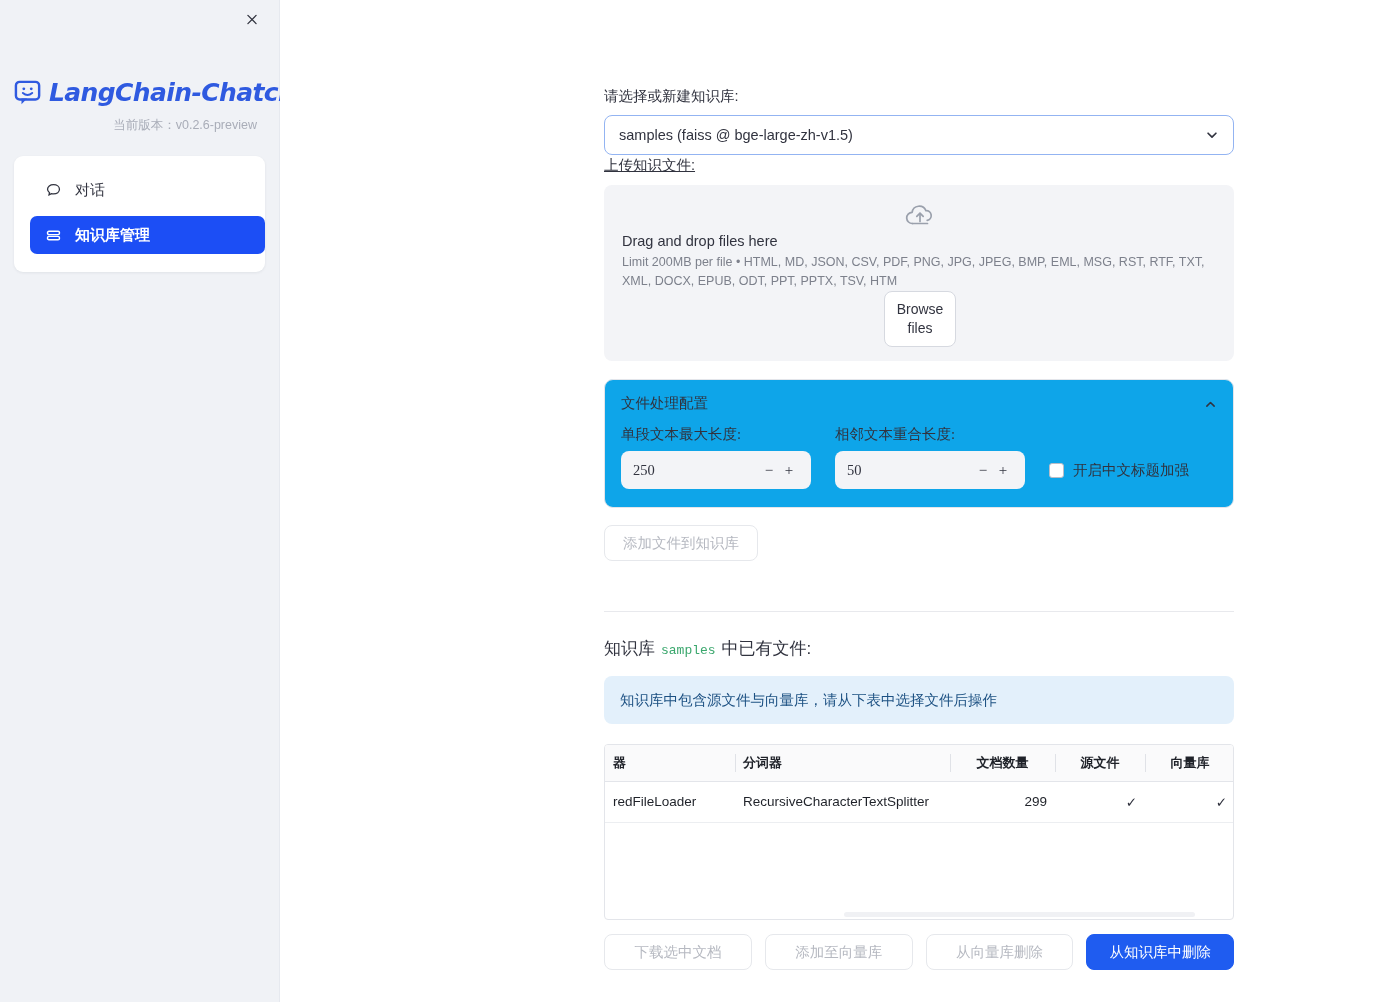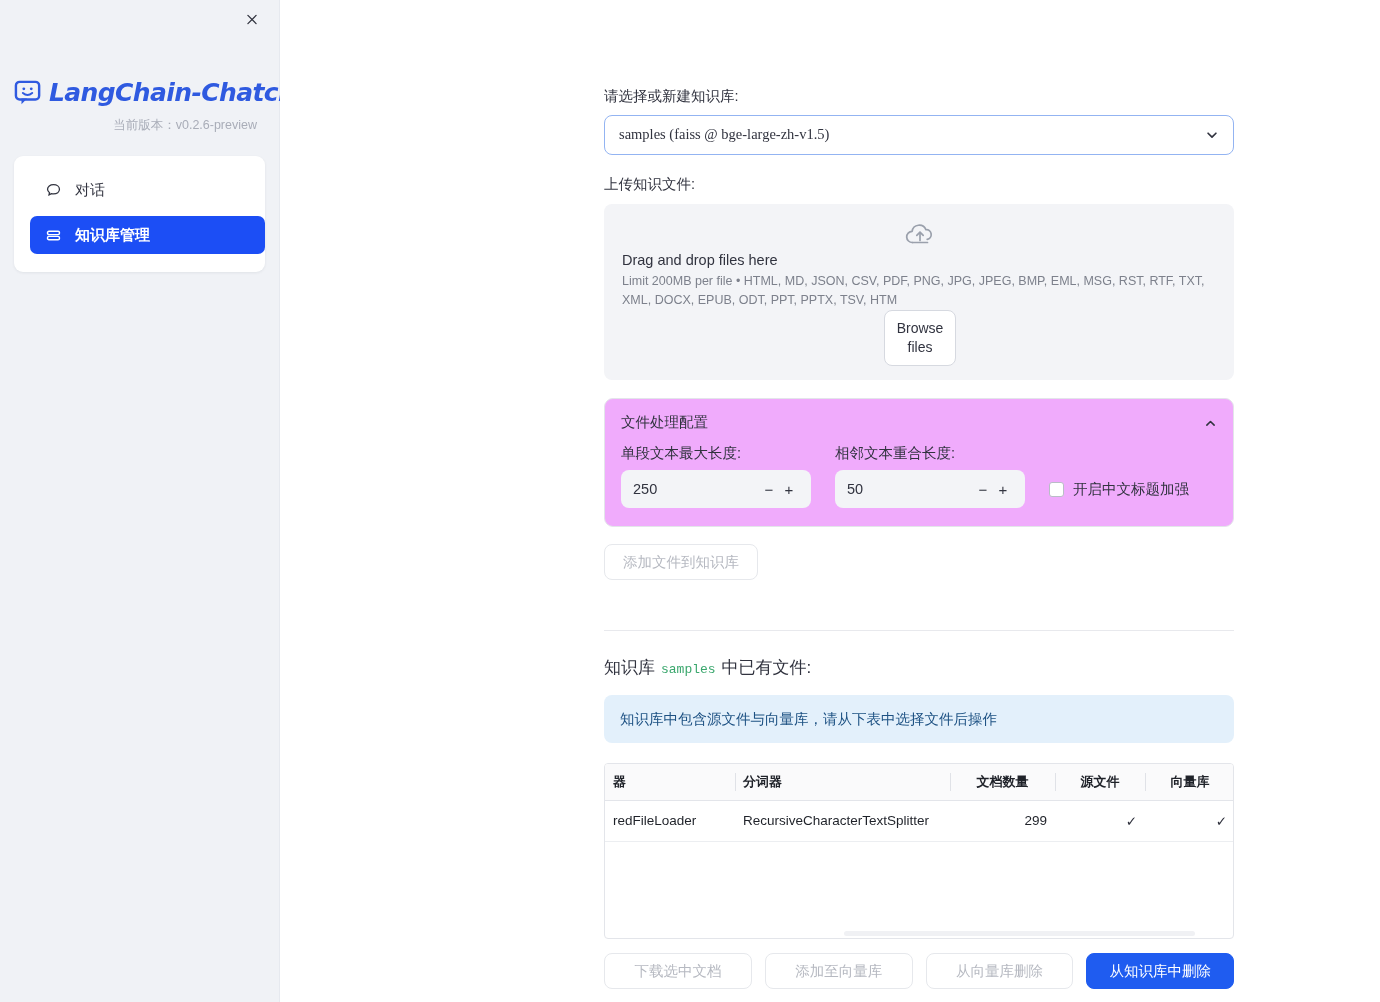--- a/index.html
+++ b/index.html
@@ -71,21 +71,21 @@
   }
   .label {
     font-size: 14.5px; color: #31333f; line-height: 1.5;
   }
 
   
   .select-wrap {
     margin-top: 7px; height: 40px; width: 630px;
     border: 1px solid #93b4f2; border-radius: 8px;
     background: #fff; display: flex; align-items: center;
-    padding: 0 14px; cursor: pointer; position: relative; font-family: Liberation Serif, serif;
+    padding: 0 14px; cursor: pointer; position: relative;
   }
   .select-val { font-size: 14.5px; color: #31333f; flex: 1 1 auto; }
   .chev { width: 14px; height: 14px; color: #31333f; }
 
   
   .uploader {
     margin-top: 8px; width: 630px; min-height: 88px;
     background: #f3f4f7; border-radius: 8px;
     display: flex; align-items: center; 
     padding: 14px 16px 14px 18px;
@@ -99,30 +99,30 @@
     flex: 0 0 auto; width: 72px; min-height: 56px;
     border: 1px solid #d6d9e0; border-radius: 8px; background: #fff;
     font-size: 14px; color: #31333f; cursor: pointer;
     display: flex; align-items: center; justify-content: center;
     text-align: center; line-height: 1.35; padding: 6px 4px;
   }
 
   
   .expander {
     margin-top: 18px; width: 630px;
-    border: 1px solid #e3e5ea; border-radius: 9px; background: #f0abfc;
+    border: 1px solid #e3e5ea; border-radius: 9px; background: #0ea5e9;
     padding: 14px 16px 18px 16px;
   }
   .exp-head {
     display: flex; align-items: center; justify-content: space-between;
     cursor: pointer;
   }
   .exp-title { font-size: 14.5px; color: #31333f; }
   .exp-caret { width: 13px; height: 13px; color: #31333f; }
-  .cfg-row { display: flex; align-items: flex-end; gap: 24px; margin-top: 12px; }
+  .cfg-row { display: flex; align-items: flex-end; gap: 24px; margin-top: 12px; font-family: Liberation Serif, serif; }
   .cfg-col { width: 190px; }
   .cfg-label { font-size: 14.5px; color: #31333f; margin-bottom: 7px; }
   .num {
     height: 38px; background: #f3f4f7; border-radius: 8px;
     display: flex; align-items: center; padding: 0 12px;
   }
   .num-val { flex: 1 1 auto; font-size: 14.5px; color: #31333f; }
   .num-btn {
     width: 20px; text-align: center; font-size: 15px; color: #31333f;
     cursor: pointer; user-select: none;
@@ -269,21 +269,21 @@
       <div class="select-wrap">
         <span class="select-val">samples (faiss @ bge-large-zh-v1.5)</span>
         <span class="chev">
           <svg viewBox="0 0 16 16" width="14" height="14" fill="none" stroke="currentColor" stroke-width="1.9" stroke-linecap="round" stroke-linejoin="round">
             <polyline points="3.5,6 8,10.5 12.5,6"></polyline>
           </svg>
         </span>
       </div>
 
       
-      <div class="label" style="margin-top:19px;">上传知识文件:</div>
+      <div class="label" style="text-decoration:underline;">上传知识文件:</div>
       <div class="uploader">
         <span class="up-icon">
           <svg viewBox="0 0 34 34" width="34" height="34" fill="none" stroke="currentColor" stroke-width="1.7" stroke-linecap="round" stroke-linejoin="round">
             <path d="M9.5 24.5a5.6 5.6 0 0 1-.4-11.2 7.2 7.2 0 0 1 13.8-1.6 4.9 4.9 0 0 1 1.3 9.7"></path>
             <path d="M9.5 24.5h15"></path>
             <path d="M17 22.5v-8"></path>
             <polyline points="13.8,17.4 17,14.2 20.2,17.4"></polyline>
           </svg>
         </span>
         <div class="up-body">

